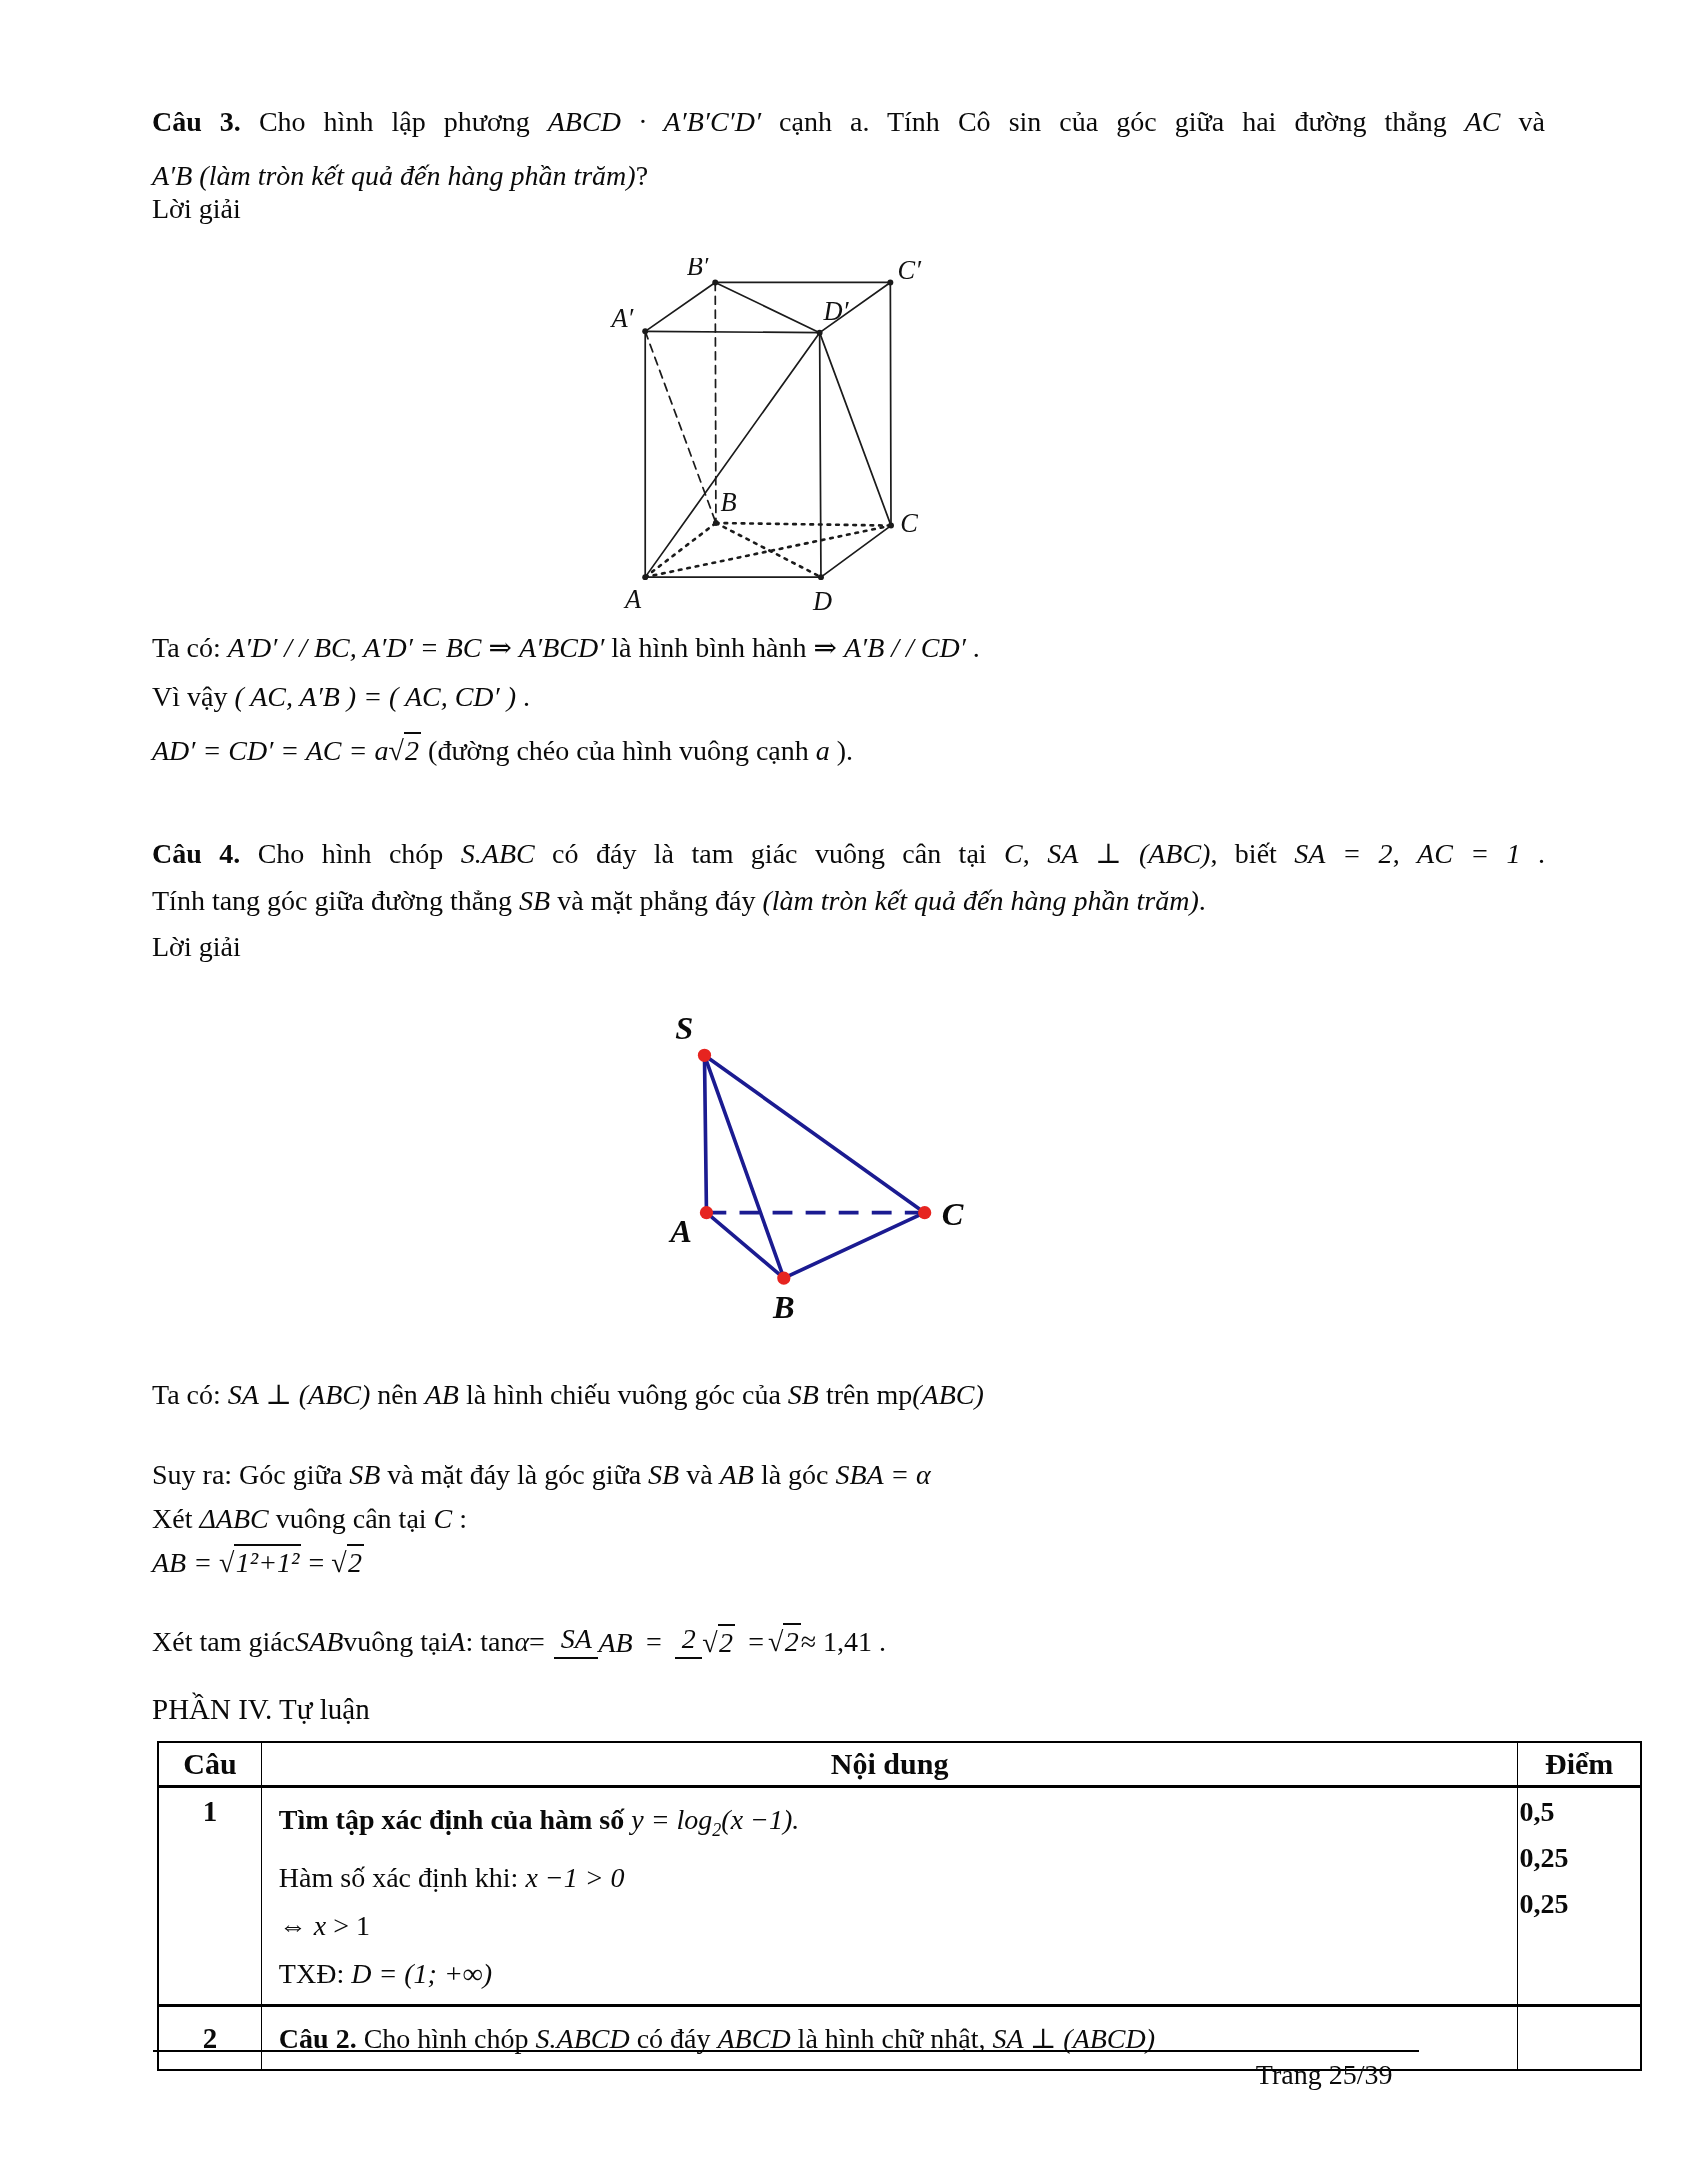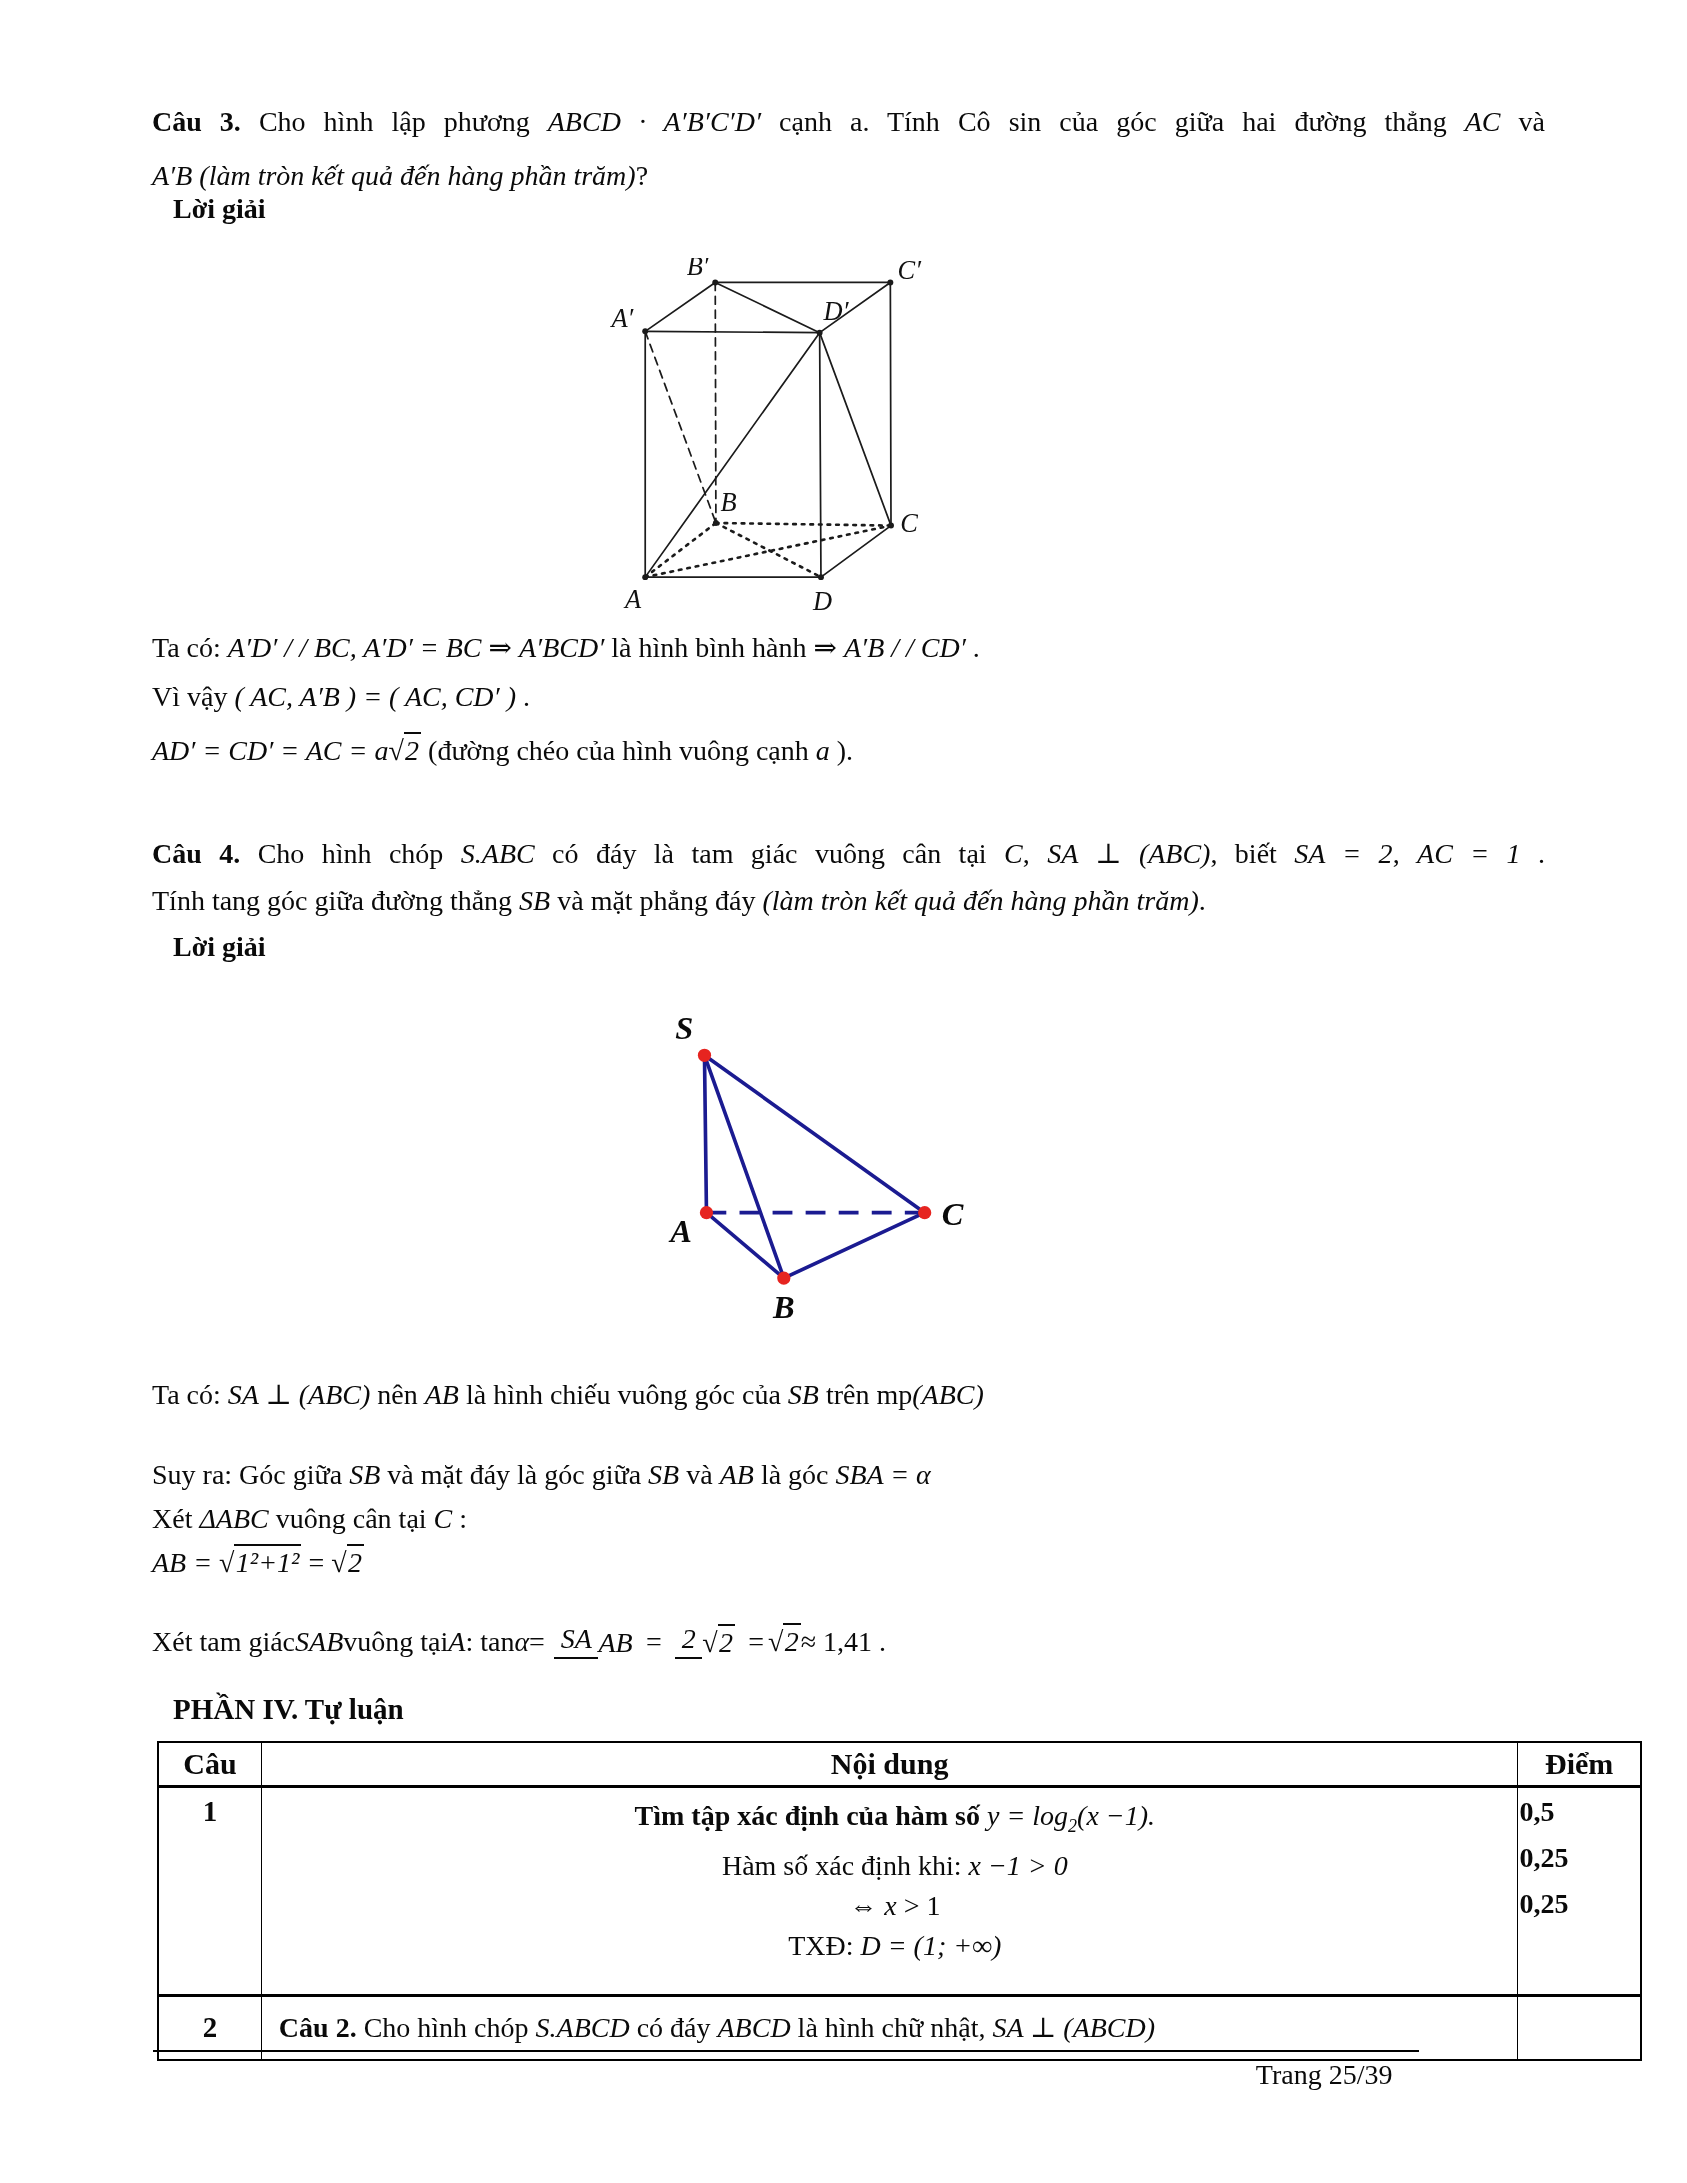--- a/index.html
+++ b/index.html
@@ -3,21 +3,21 @@
 <meta charset="utf-8">
 <style>
   html,body{margin:0;padding:0;background:#ffffff;}
   .page{
     position:relative;width:1687px;height:2183px;background:#ffffff;
     font-family:"Liberation Serif","DejaVu Serif",serif;color:#0a0a0a;font-size:28px;
     overflow:hidden;
   }
   .line{position:absolute;left:152px;white-space:nowrap;line-height:1.25;}
   .just{white-space:normal;width:1393px;text-align:justify;text-align-last:justify;}
-  .hb{font-weight:bold;margin-left:21px;}
+  .hb{font-weight:normal;}
   b{font-weight:bold;font-style:normal;}
   i{}
   sub{font-size:18px;font-style:italic;}
   .sqrt{white-space:nowrap;font-style:normal;}
   .sqrt .rad{border-top:2px solid #0a0a0a;padding:0.7px 2px 0 1.3px;font-style:italic;}
   .mrow{display:flex;align-items:center;}
   .mrow > *{flex:0 0 auto;}
   .frac{display:inline-flex;flex-direction:row;align-items:center;line-height:1.12;margin:0 9.3px;font-style:italic;}
   .frac .num{border-bottom:2px solid #0a0a0a;padding:0 6.6px 2.6px;}
   .frac .den{padding-top:2.6px;}
@@ -25,21 +25,21 @@
   
   .tablewrap{position:absolute;left:157px;top:1741px;width:1485px;}
   table.grade{border-collapse:collapse;width:100%;table-layout:fixed;border:2.6px solid #000;}
   table.grade th, table.grade td{border:1.7px solid #000;}
   table.grade th{height:40px;font-size:30px;font-weight:bold;text-align:center;vertical-align:middle;border-bottom:3.3px solid #000;}
   tr.row1 td{border-bottom:3.3px solid #000;}
   td.numcell{vertical-align:top;text-align:center;font-weight:bold;font-size:29px;padding-top:6.6px;}
   td.numcell2{vertical-align:middle;text-align:center;font-weight:bold;font-size:29px;}
   td.contentcell{vertical-align:top;padding:8px 6.6px 6.6px 17px;height:191px;}
   td.contentcell2{vertical-align:middle;padding:4px 6.6px 4px 17px;height:54px;}
-  .tl{line-height:40px;white-space:nowrap;text-align:center;}
+  .tl{line-height:48px;white-space:nowrap;}
   td.pointscell{vertical-align:top;text-align:left;font-weight:bold;}
   td.pointscell div{line-height:46px;}
   
   .footer{position:absolute;left:153px;top:2050px;width:1266px;border-top:2.6px solid #000;}
   .footer .ftext{text-align:right;padding-right:26.5px;margin-top:6.6px;font-size:28px;}
   svg text{font-family:"Liberation Serif","DejaVu Serif",serif;}
   .cube-label{font-size:40px;font-style:italic;fill:#111;}
   .pyr-label{font-size:49px;font-style:italic;font-weight:bold;fill:#0a0a0a;}
 </style>
 </head>

